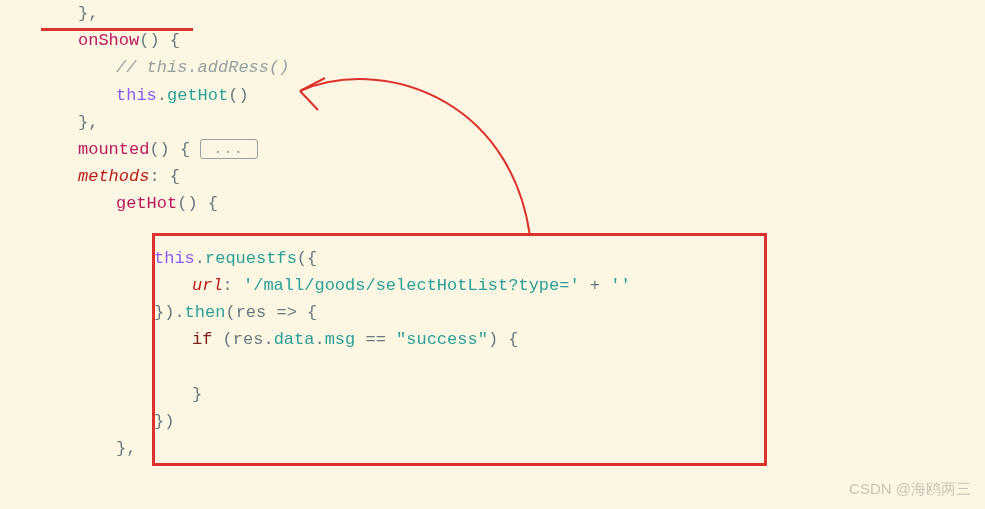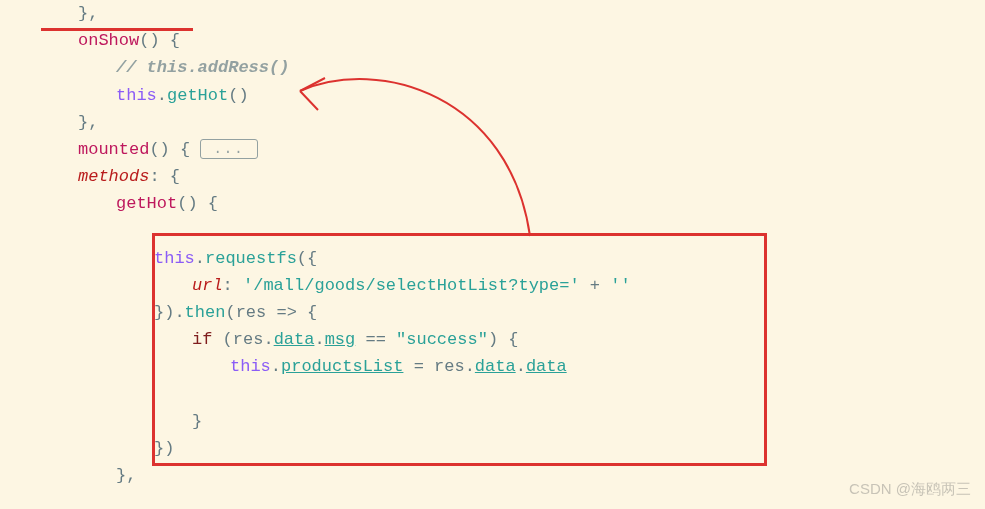--- a/index.html
+++ b/index.html
@@ -21,26 +21,26 @@
     .code-container {
       padding: 0 0 0 40px;
       position: relative;
     }
     .line {
       white-space: pre;
     }
     .kw-this { color: #8b5cf6; }
     .method { color: #be185d; font-family: Liberation Mono, monospace; }
     .func { color: #2aa198; }
-    .prop { color: #2aa198; text-decoration: underline; }
+    .prop { color: #2aa198; }
     .paren { color: #657b83; }
     .brace { color: #657b83; }
     .colon { color: #657b83; }
     .dot { color: #657b83; }
-    .comment { color: #93a1a1; font-style: italic; font-weight: bold; }
+    .comment { color: #93a1a1; font-style: italic; }
     .string { color: #2aa198; text-align: right; }
     .keyword { color: #7f1d1d; }
     .operator { color: #657b83; }
     .plain { color: #657b83; }
     .attr { color: #b91c1c; font-style: italic; }
     
     .underline-red {
       position: absolute;
       top: 28px;
       left: 41px;
@@ -122,21 +122,20 @@
   <div class="line">&nbsp;</div>
 
   <div class="line indent3"><span class="kw-this">this</span><span class="dot">.</span><span class="func">requestfs</span><span class="paren">({</span></div>
 
   <div class="line indent4"><span class="attr">url</span><span class="colon">: </span><span class="string">'/mall/goods/selectHotList?type='</span><span class="operator"> + </span><span class="string">''</span></div>
 
   <div class="line indent3"><span class="paren">}).</span><span class="func">then</span><span class="paren">(</span><span class="plain">res</span><span class="operator"> =&gt; </span><span class="brace">{</span></div>
 
   <div class="line indent4"><span class="keyword">if</span><span class="paren"> (</span><span class="plain">res</span><span class="dot">.</span><span class="prop">data</span><span class="dot">.</span><span class="prop">msg</span><span class="operator"> == </span><span class="string">"success"</span><span class="paren">) {</span></div>
 
-  <div class="line indent5"><span class="kw-this">this</span><span class="dot">.</span><span class="prop">productsList</span><span class="operator"> = </span><span class="plain">res</span><span class="dot">.</span><span class="prop">data</span><span class="dot">.</span><span class="prop">data</span></div>
 
   <div class="line">&nbsp;</div>
 
   <div class="line indent4"><span class="brace">}</span></div>
 
   <div class="line indent3"><span class="paren">})</span></div>
 
   <div class="line indent2"><span class="brace">},</span></div>
 </div>
 

